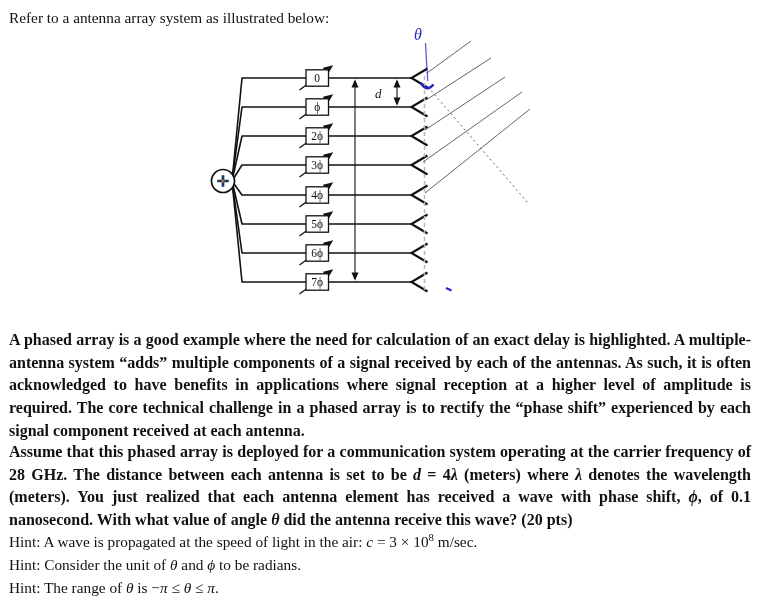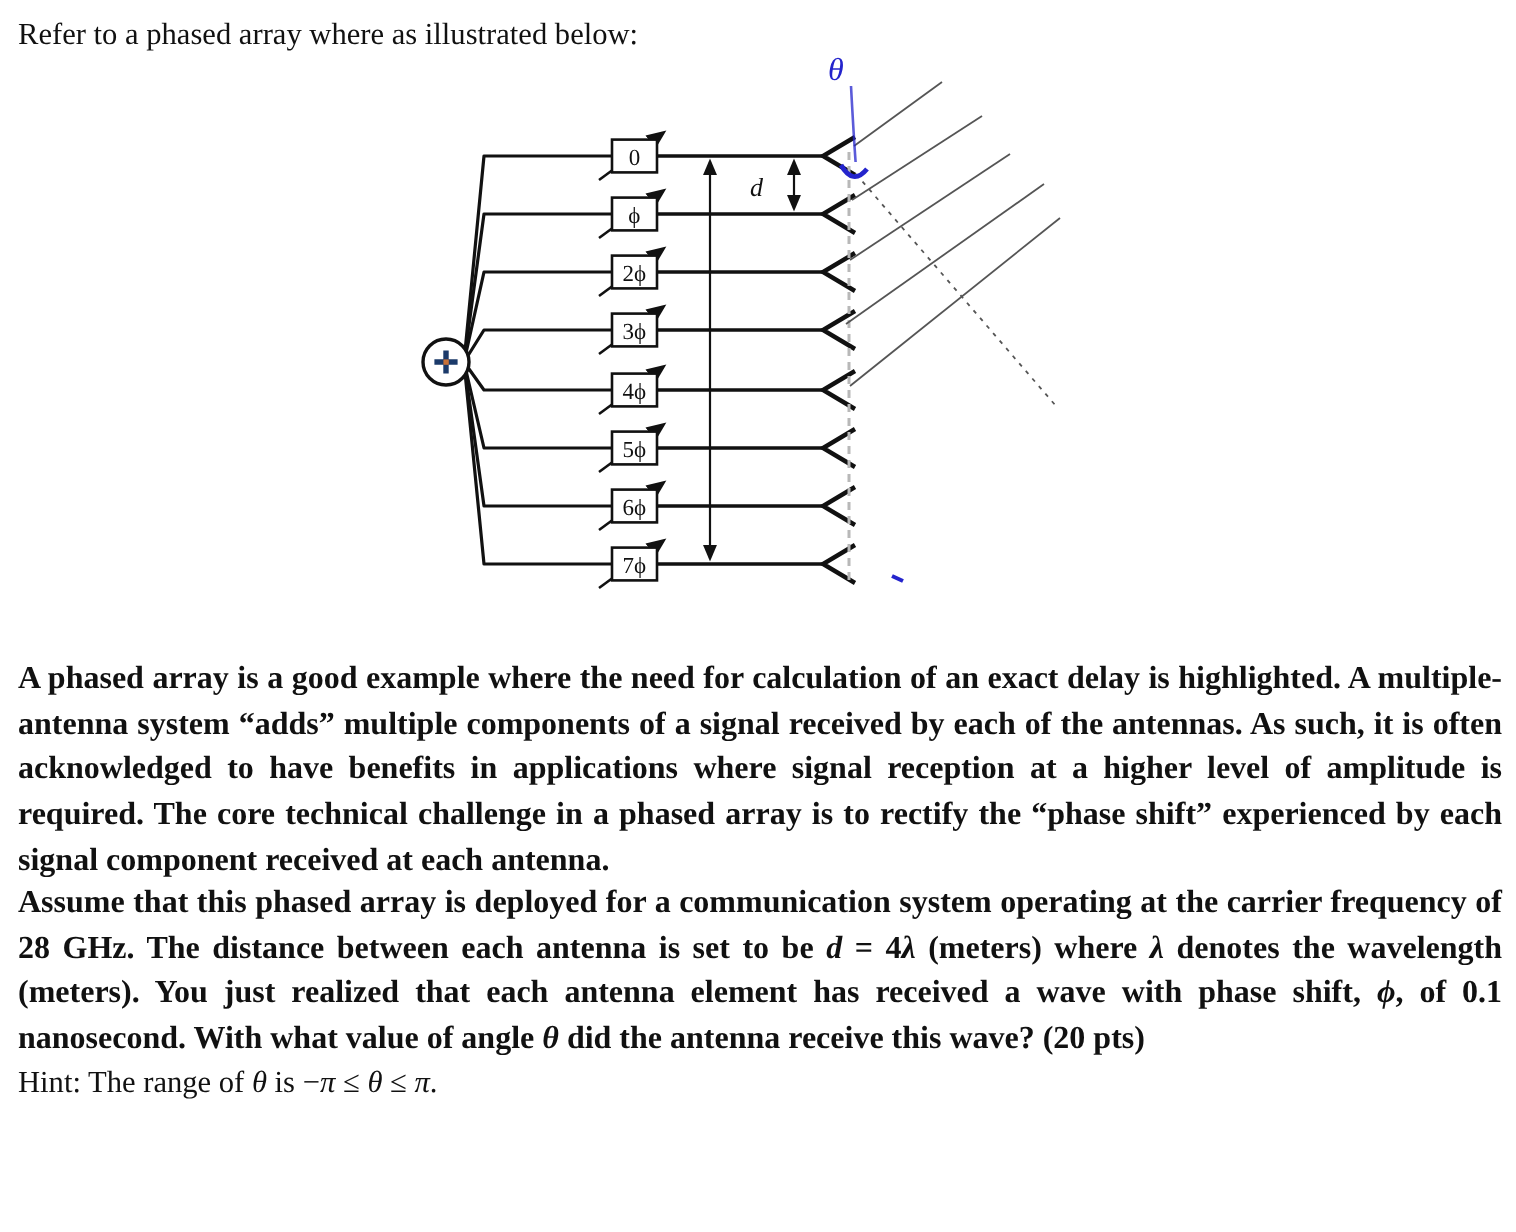--- a/index.html
+++ b/index.html
@@ -23,21 +23,21 @@
   .hints{position:absolute;left:9px;top:530px;width:742px;}
   .hint-line{margin:0;font-size:15.3px;line-height:23.2px;}
   i{font-style:italic;}
   sup{font-size:70%;line-height:0;}
   sub{font-size:70%;line-height:0;}
   svg text{font-family:"Liberation Serif", serif;}
 </style>
 </head>
 <body>
 
-<p class="intro">Refer to a phased array where as illustrated below:</p>
+<p class="intro">Refer to a antenna array system as illustrated below:</p>
 
 <svg class="diagram-svg" width="758" height="318" viewBox="0 0 758 318">
   <defs>
     <marker id="arr" markerWidth="8" markerHeight="8" viewBox="0 0 10 10" refX="7.5" refY="5" orient="auto-start-reverse">
       <path d="M0,1 L9.5,5 L0,9 z" fill="#111"></path>
     </marker>
   </defs>
 
   <g id="channels">
       <path d="M 232 181 L 242 78 L 306 78" fill="none" stroke="#111" stroke-width="1.6" stroke-linejoin="round"></path>
@@ -117,14 +117,16 @@
     <path d="M 425.5 43 C 426.2 56 427 70 427.8 81" stroke="#2424cc" stroke-width="1.3" fill="none" opacity="0.75"></path>
     <path d="M 420.5 82.5 Q 426.5 93 433.5 84.5" stroke="#2424cc" stroke-width="2.4" fill="none"></path>
     <line x1="446" y1="288" x2="451.5" y2="290.5" stroke="#2424cc" stroke-width="2"></line>
   </g>
 </svg>
 
 <p class="para" id="para1">A phased array is a good example where the need for calculation of an exact delay is highlighted.  A multiple-antenna system “adds” multiple components of a signal received by each of the antennas.  As such, it is often acknowledged to have benefits in applications where signal reception at a higher level of amplitude is required. The core technical challenge in a phased array is to rectify the “phase shift” experienced by each signal component received at each antenna.</p>
 <p class="para" id="para2">Assume that this phased array is deployed for a communication system operating at the carrier frequency of 28 GHz.  The distance between each antenna is set to be <i>d</i> = 4<i>λ</i> (meters) where <i>λ</i> denotes the wavelength (meters). You just realized that each antenna element has received a wave with phase shift, <i>ϕ</i>, of 0.1 nanosecond.  With what value of angle <i>θ</i> did the antenna receive this wave? (20 pts)</p>
 
 <div class="hints">
+  <p class="hint-line">Hint: A wave is propagated at the speed of light in the air: <i>c</i> = 3 × 10<sup>8</sup> m/sec.</p>
+  <p class="hint-line">Hint: Consider the unit of <i>θ</i> and <i>ϕ</i> to be radians.</p>
   <p class="hint-line">Hint: The range of <i>θ</i> is −<i>π</i> ≤ <i>θ</i> ≤ <i>π</i>.</p>
 </div>
 
 </body></html>

